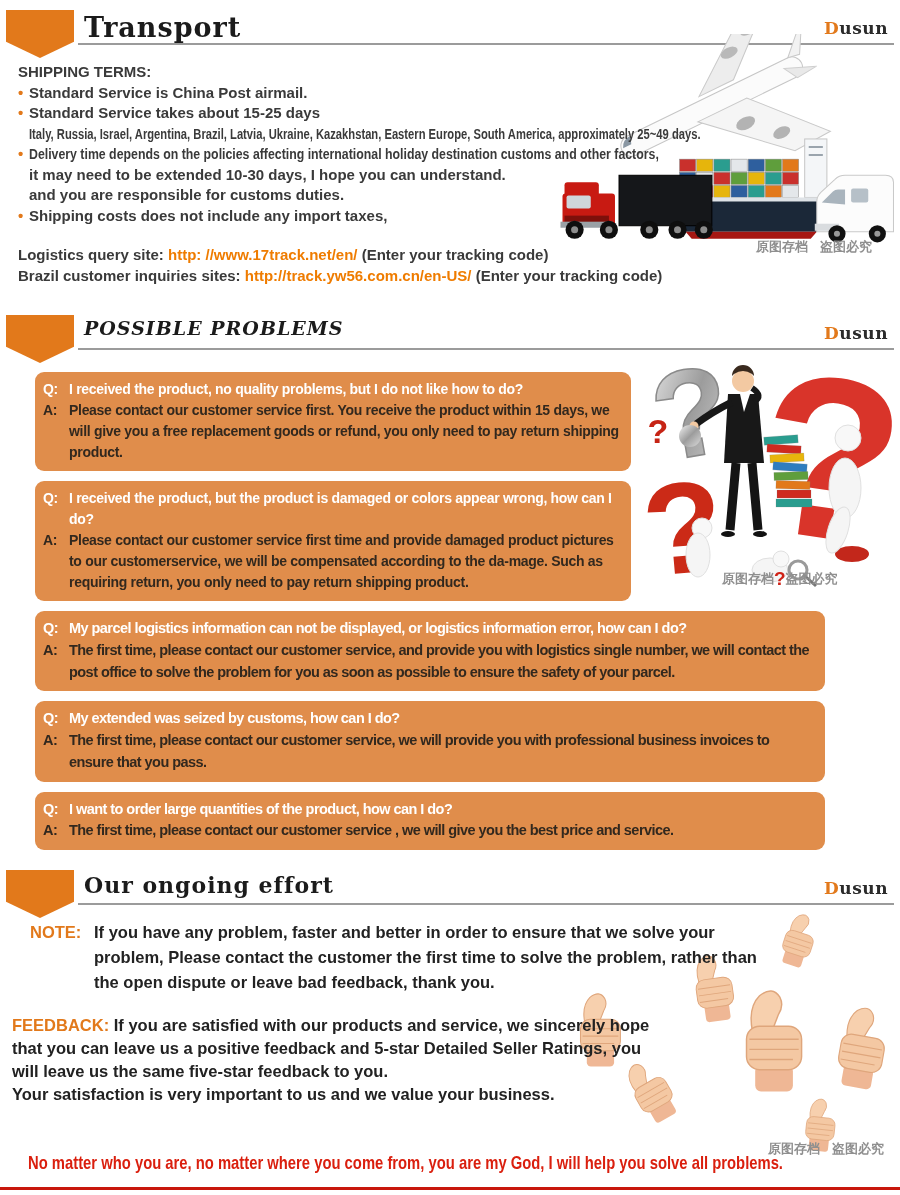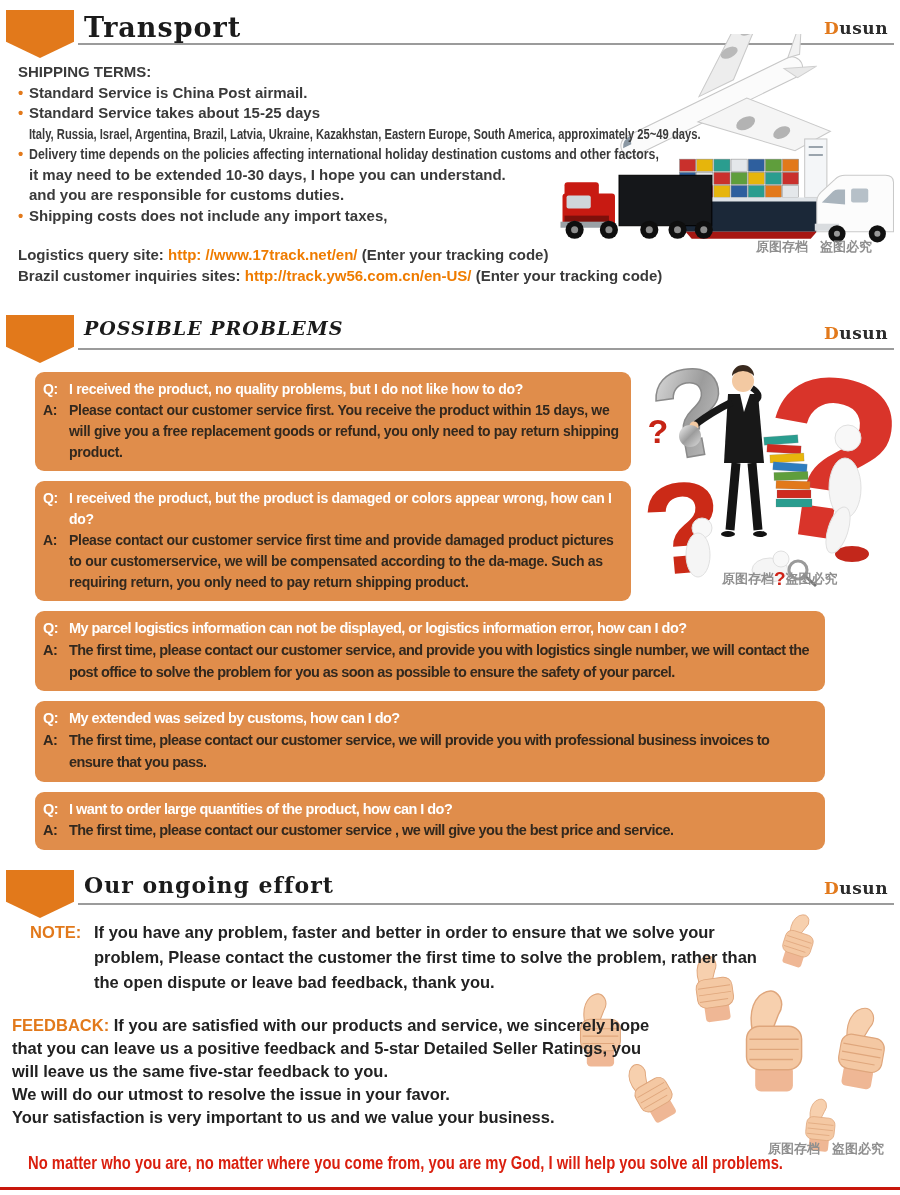--- a/index.html
+++ b/index.html
@@ -301,21 +301,20 @@
     <use href="#thumbS" transform="translate(250,200) scale(0.75) rotate(6)"></use>
   </svg>
 
   <div class="note">
     <span class="nlab">NOTE:</span>
     <span class="ntext">If you have any problem, faster and better in order to ensure that we solve your problem, Please contact the customer the first time to solve the problem, rather than the open dispute or leave bad  feedback, thank you.</span>
   </div>
 
   <div class="feed">
     <div><span class="flab">FEEDBACK:</span> <span>If you are satisfied with our products and service, we sincerely hope that you can leave us a positive  feedback and 5-star Detailed Seller Ratings, you will leave us the same five-star  feedback to you.</span></div>
-    <div class="fline">We will do our utmost to resolve the issue in your favor.</div>
     <div class="fline">Your satisfaction is very important to us and  we value your business.</div>
   </div>
 
   <div class="wm" style="left:768px;top:1140px"><span>原图存档</span><span class="gap"></span><span>盗图必究</span></div>
 
   <div class="redline"><span>No matter who you are, no matter where you come from, you are my God, I will help you solve all  problems.</span></div>
   <div class="bottom-rule"></div>
 
 </div>
 

